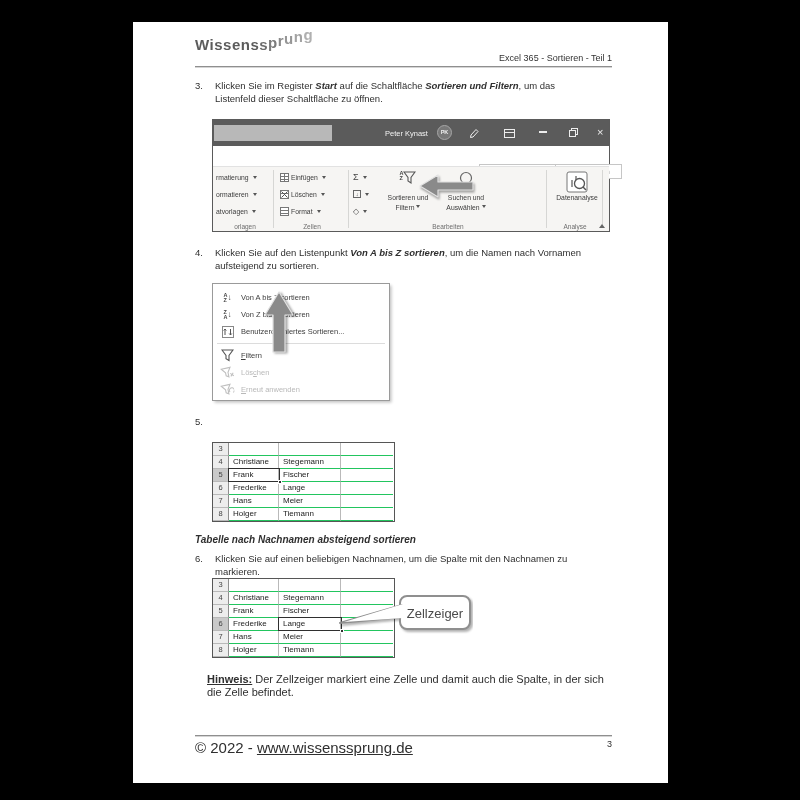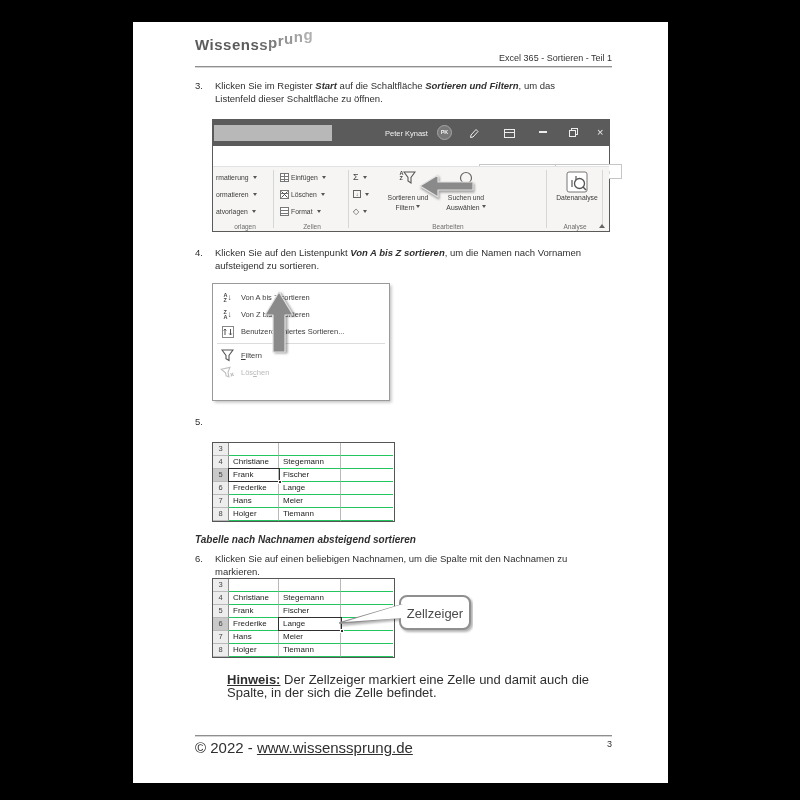--- a/index.html
+++ b/index.html
@@ -16,21 +16,21 @@
   .doc-title{position:absolute;right:56px;top:31px;font-size:9px;color:#333;}
   .hrule{position:absolute;left:62px;right:56px;height:2px;background:#8f8f8f;border-bottom:1px solid #d5d5d5;}
   .hrule.top{top:44px;} .hrule.bot{top:713px;}
 
   
   .step{position:absolute;left:62px;width:402px;font-size:9.5px;line-height:13px;padding-left:20px;}
   .step .num{position:absolute;left:0;top:0;}
   .bi{font-weight:bold;font-style:italic;}
   .s3{top:57px;} .s4{top:224px;} .s5{top:393px;} .s6{top:530px;}
   .subhead{position:absolute;left:62px;top:512px;font-size:10px;font-weight:bold;font-style:italic;}
-  .note{position:absolute;left:94px;top:651px;width:400px;font-size:13px;line-height:13px;}
+  .note{position:absolute;left:74px;top:651px;width:400px;font-size:11px;line-height:13px;}
   .note .nlab{font-weight:bold;text-decoration:underline;}
 
   
   .shot{position:absolute;left:79px;top:97px;width:398px;height:113px;border:1px solid #5a5a5a;background:#fff;}
   .titlebar{position:absolute;left:0;top:0;right:0;height:26px;background:#5b5b5b;}
   .searchbox{position:absolute;left:1px;top:5px;width:118px;height:16px;background:#b8b8b8;}
   .tbuser{position:absolute;left:172px;top:9px;font-size:7.5px;color:#f2f2f2;}
   .avatar{position:absolute;left:224px;top:5px;width:15px;height:15px;border-radius:50%;background:#787878;
           border:1px solid #a5a5a5;color:#eee;font-size:5.5px;line-height:13px;text-align:center;font-weight:bold;}
   .tbic{position:absolute;top:7px;color:#ededed;font-size:10px;line-height:12px;}
@@ -301,20 +301,29 @@
     </div>
     <div class="mi m5 dis">
       <span class="mic">
         <svg class="icon-svg" width="13" height="13" viewBox="0 0 13 13" style="transform:rotate(-12deg);">
             <path d="M1,2 H10 L7,6.5 V11 L4.5,9.5 V6.5 Z" fill="none" stroke="#bfbfbf" stroke-width="1.1"></path>
             <path d="M9,8 L12,11 M12,8 L9,11" stroke="#bfbfbf" stroke-width="1"></path>
           </svg>
       </span>
       <span><span>Lös</span><span class="u">c</span><span>hen</span></span>
     </div>
+    <div class="mi m6 dis">
+      <span class="mic">
+        <svg class="icon-svg" width="13" height="13" viewBox="0 0 13 13" style="transform:rotate(-12deg);">
+            <path d="M1,2 H10 L7,6.5 V11 L4.5,9.5 V6.5 Z" fill="none" stroke="#bfbfbf" stroke-width="1.1"></path>
+            <path d="M8.5,9.5 a2.5,2.5 0 1 1 3,1" fill="none" stroke="#bfbfbf" stroke-width="1"></path>
+          </svg>
+      </span>
+      <span><span></span><span class="u">E</span><span>rneut anwenden</span></span>
+    </div>
 
     <svg class="arrow-up" viewBox="0 0 32 64">
       <polygon points="16,2 30,25 22,25 22,62 10,62 10,25 2,25" fill="#8a8a8a" stroke="#e2e2e2" stroke-width="1.2" stroke-linejoin="round"></polygon>
     </svg>
   </div>
 
   <div class="step s5">
     <span class="num">5.</span>
   </div>
 

